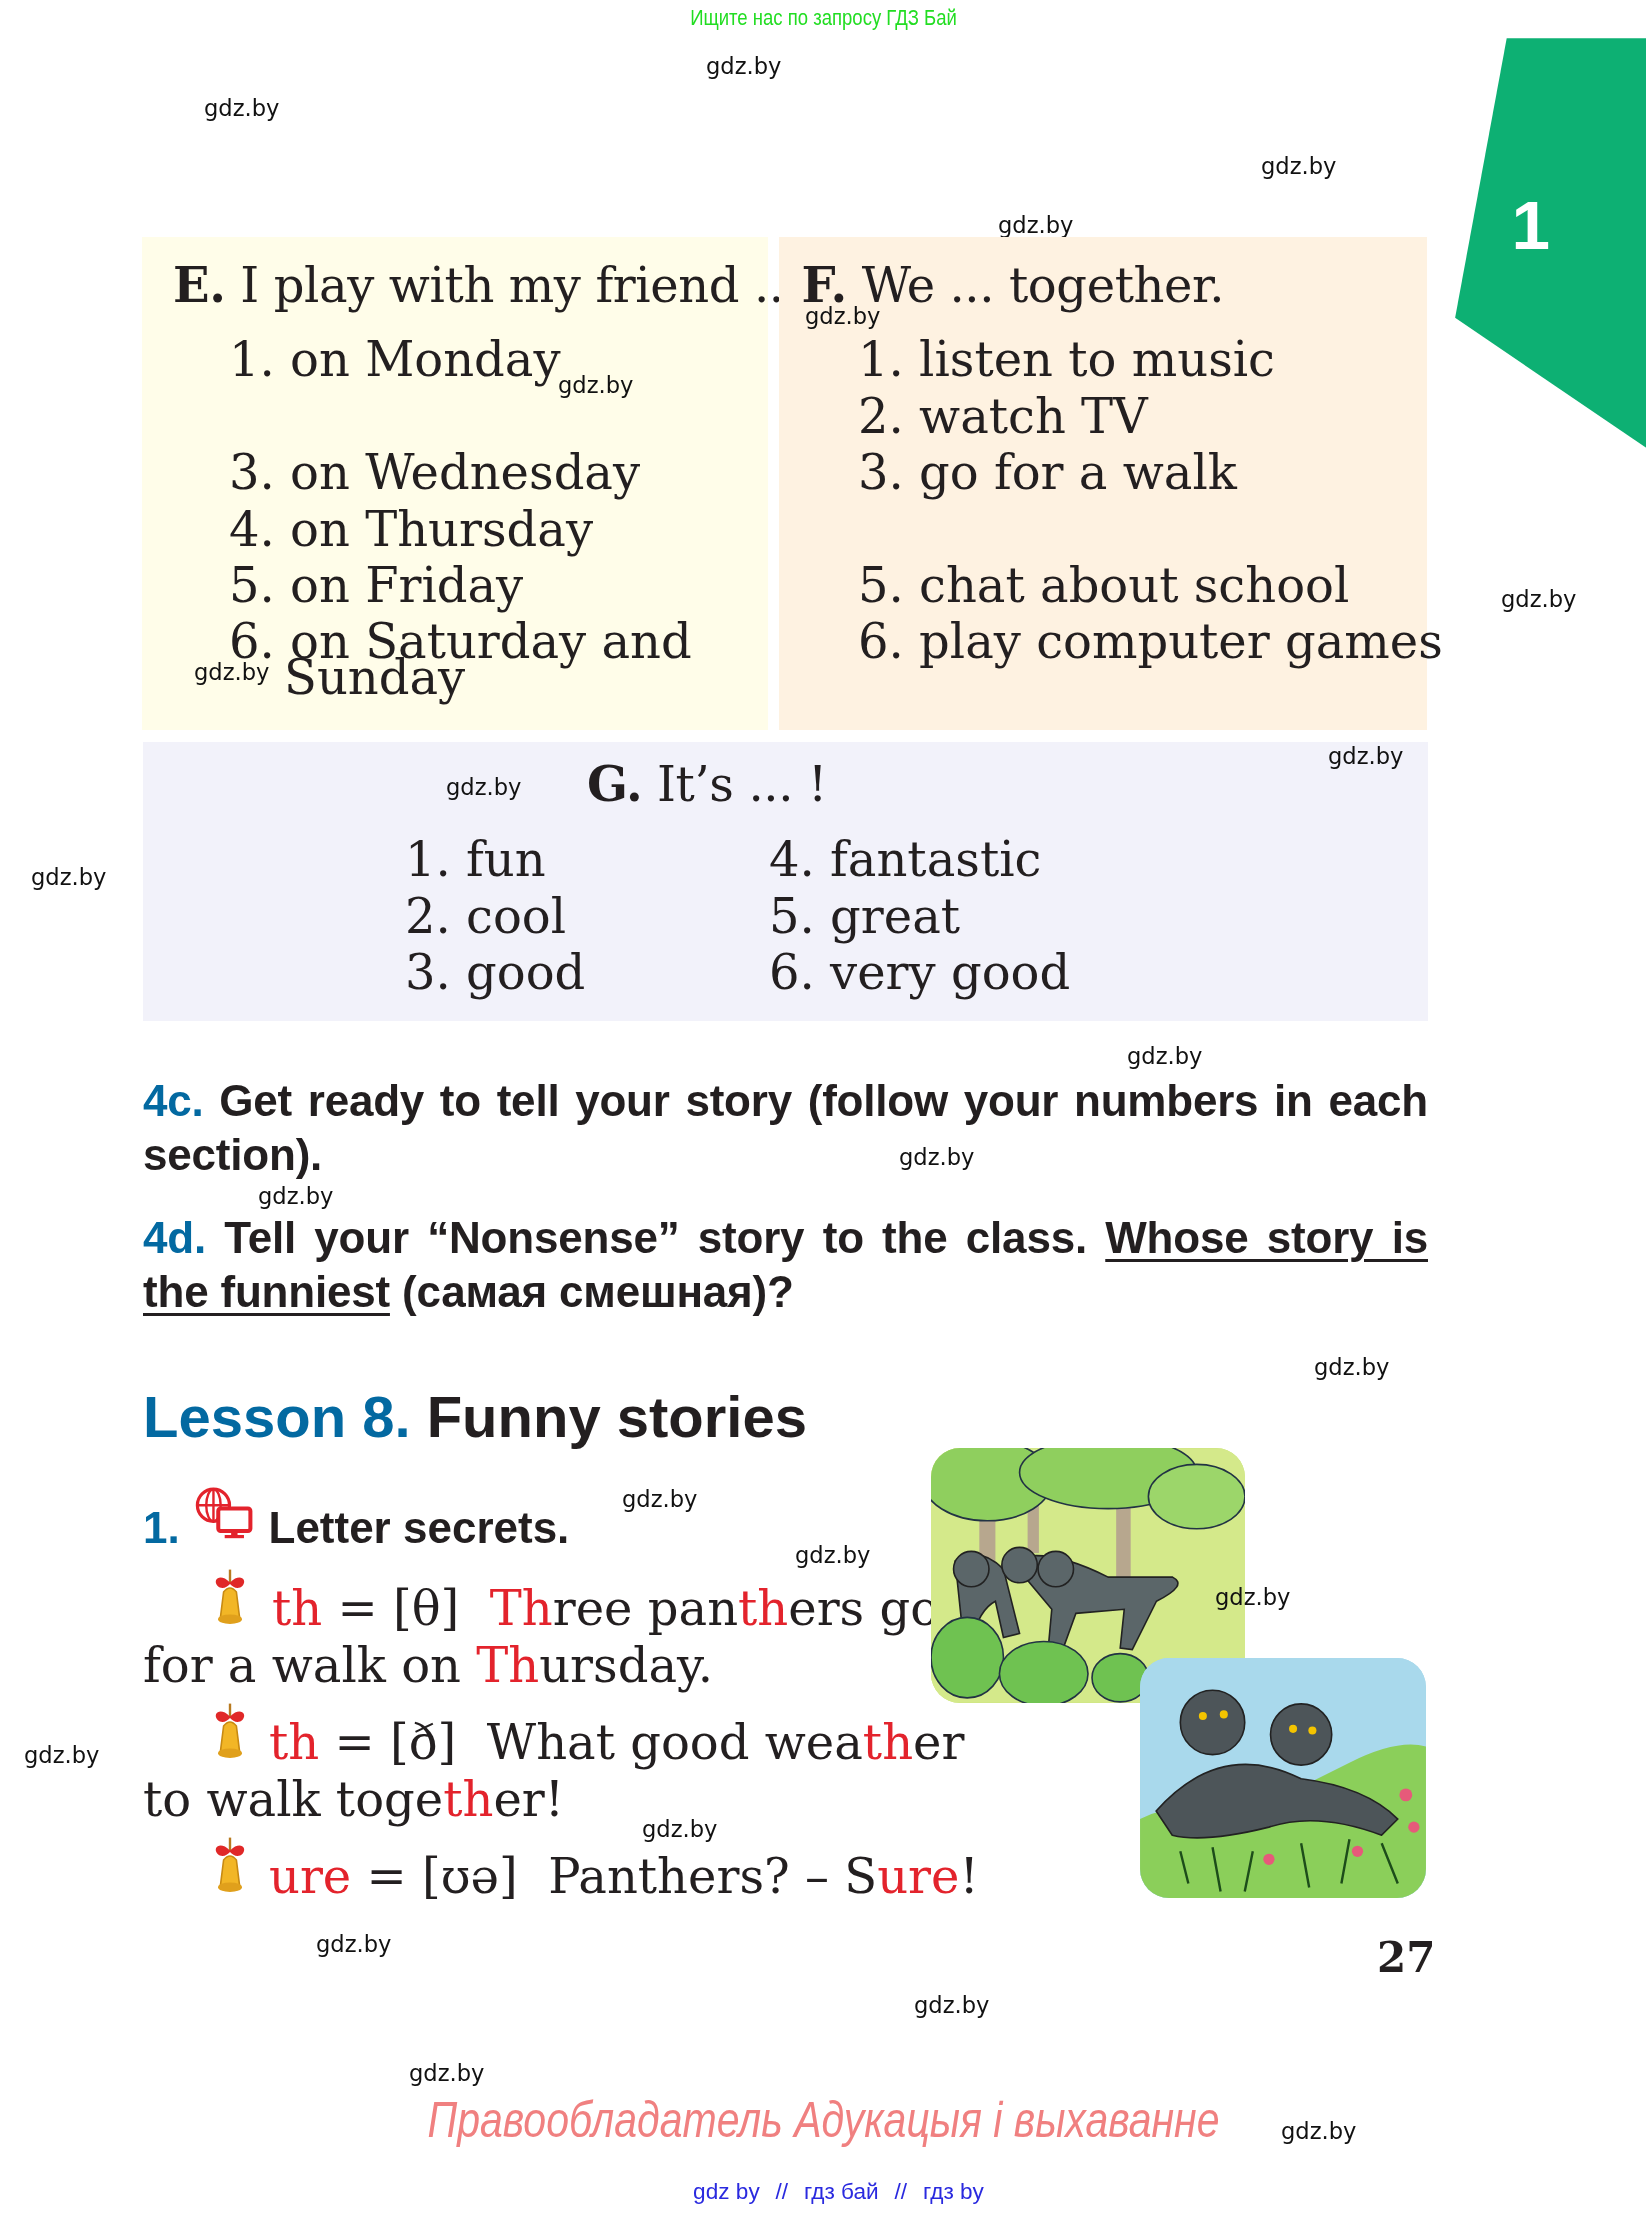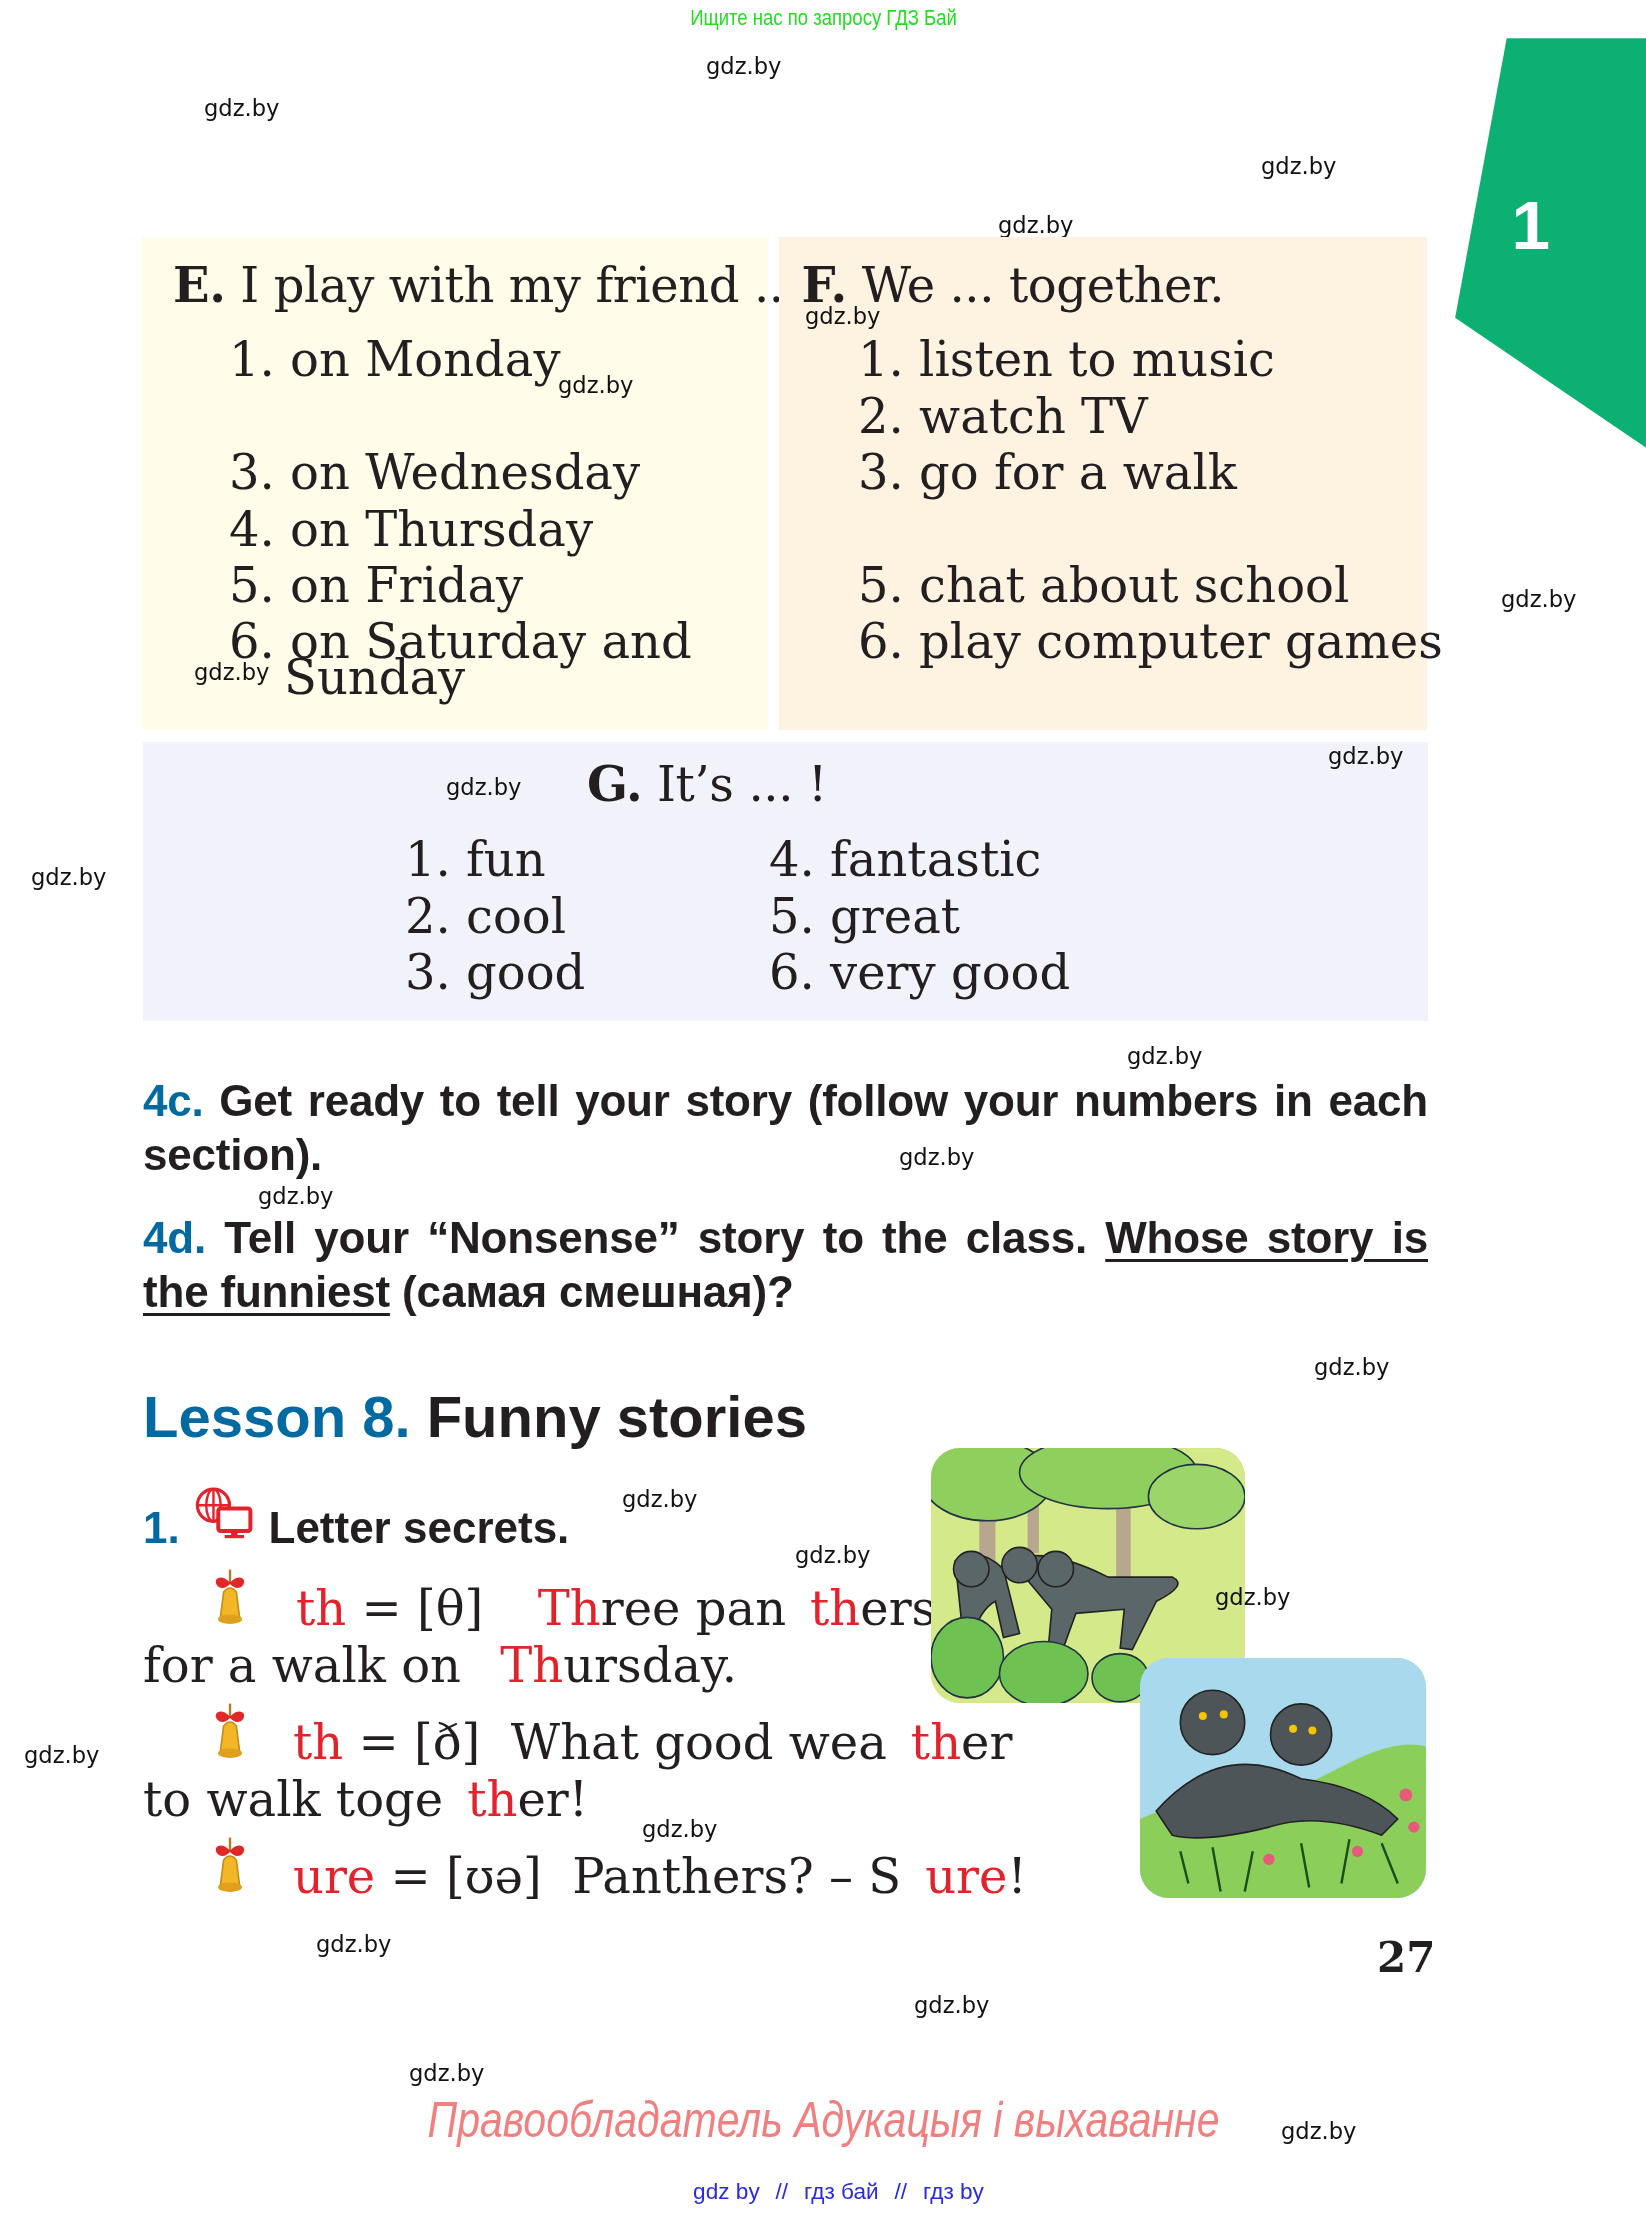--- a/index.html
+++ b/index.html
@@ -15,21 +15,21 @@
   .box-g { left:143px; top:742px; width:1285px; height:279px; background:#f2f2fa; }
   .box-title { position:absolute; font-size:48px; line-height:1; white-space:nowrap; letter-spacing:-0.4px; }
   .box-title b { font-weight:bold; }
   .item { position:absolute; font-size:48px; line-height:1; white-space:nowrap; }
   .task { position:absolute; left:143px; width:1285px; font-size:44px; font-weight:bold; line-height:54px; text-align:justify; letter-spacing:-0.2px; }
   .red { color:#0369a1; }
   .u { text-decoration:underline; text-decoration-thickness:3.2px; text-underline-offset:6.4px; }
   .lesson { position:absolute; left:143px; top:1388px; font-size:58px; font-weight:bold; line-height:1; white-space:nowrap; }
   .ex1 { position:absolute; left:143px; top:1497px; font-size:44px; font-weight:bold; line-height:1; white-space:nowrap; display:flex; align-items:flex-end; }
   .phon { position:absolute; font-size:48px; line-height:1; white-space:nowrap; }
-  .hl { color:#e3232c;margin-left:24px; }
+  .hl { color:#e3232c; }
   .bell { position:absolute; width:48px; height:64px; }
   .pic { position:absolute; border-radius:29px; overflow:hidden; }
   .pagenum { position:absolute; left:1377px; top:1933px; font-size:42px; font-weight:bold; }
   .rights { position:absolute; left:0; width:1647px; top:2091px; text-align:center; font-size:50px; font-style:italic; color:#f08080; white-space:nowrap; transform:scaleX(0.82); }
   .footer-links { position:absolute; left:0; width:1647px; top:2179px; text-align:center; font-size:22.6px; color:#2a2adf; white-space:nowrap;padding-left:15px; }
   .footer-links span { margin:0 4.8px; }
 </style>
 </head>
 <body>
 

